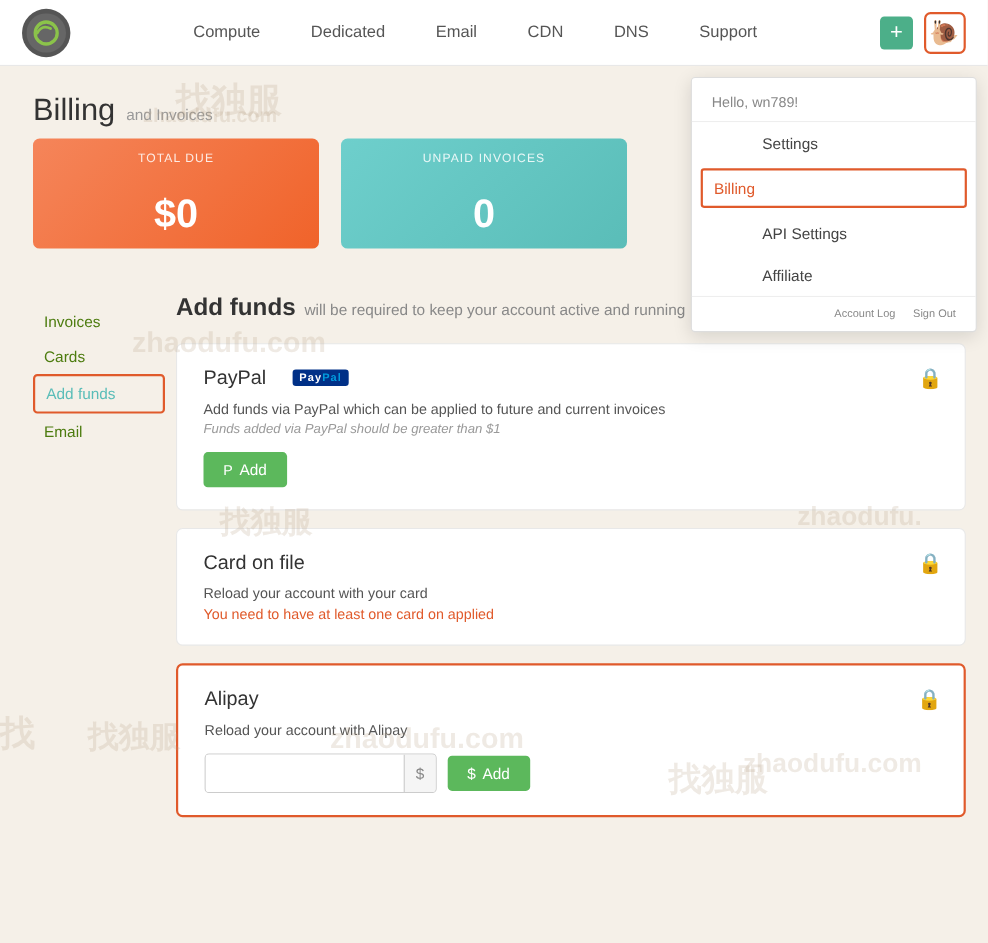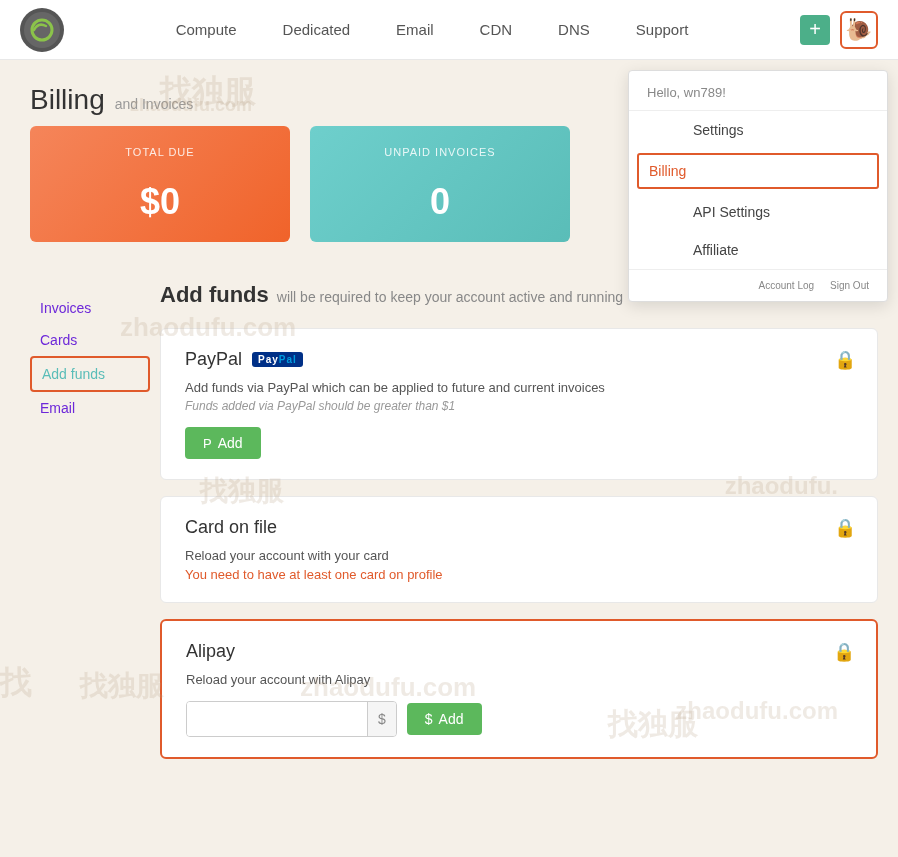--- a/index.html
+++ b/index.html
@@ -139,21 +139,21 @@
     }
 
     
     .stat-cards {
       display: flex;
       gap: 20px;
       padding: 0 30px 20px;
     }
     .stat-card {
       width: 260px;
-      height: 116px;
+      height: 100px;
       border-radius: 6px;
       display: flex;
       flex-direction: column;
       align-items: center;
       justify-content: center;
       gap: 23px;
     }
     .stat-card.orange {
       background: linear-gradient(135deg, #f5855a 0%, #f0632a 100%);
     }
@@ -179,21 +179,21 @@
     }
 
     
     .sidebar {
       width: 120px;
       padding-top: 10px;
     }
     .sidebar-item {
       display: block;
       padding: 8px 10px;
-      color: #6d28d9;
+      color: #4d7c0f;
       font-size: 14px;
       text-decoration: none;
       cursor: pointer;
       border-radius: 3px;
     }
     .sidebar-item.active {
       border: 2px solid #e05a2b;
       border-radius: 4px;
       color: #5abdb8;
       font-weight: 500;
@@ -233,21 +233,21 @@
     .payment-section.highlighted {
       border: 2px solid #e05a2b;
     }
     .payment-section-title {
       font-size: 18px;
       font-weight: 500;
       color: #333;
       margin-bottom: 10px;
       display: flex;
       align-items: center;
-      gap: 10px;
+      gap: 24px;
     }
     .paypal-badge {
       background: #003087;
       color: #fff;
       font-size: 10px;
       font-weight: bold;
       padding: 2px 6px;
       border-radius: 3px;
       letter-spacing: 1px;
     }
@@ -459,21 +459,21 @@
         <span>Add</span>
       </button>
     </div>
 
     <div class="payment-section">
       <div class="lock-icon">🔒</div>
       <div class="payment-section-title">
         <span>Card on file</span>
       </div>
       <p class="payment-desc">Reload your account with your card</p>
-      <p class="card-warning">You need to have at least one card on profile</p>
+      <p class="card-warning">You need to have at least one card on applied</p>
     </div>
 
     <div class="payment-section highlighted">
       <div class="lock-icon">🔒</div>
       <div class="payment-section-title">
         <span>Alipay</span>
       </div>
       <p class="payment-desc">Reload your account with Alipay</p>
       <div class="alipay-input-row">
         <div class="alipay-input-wrap">

